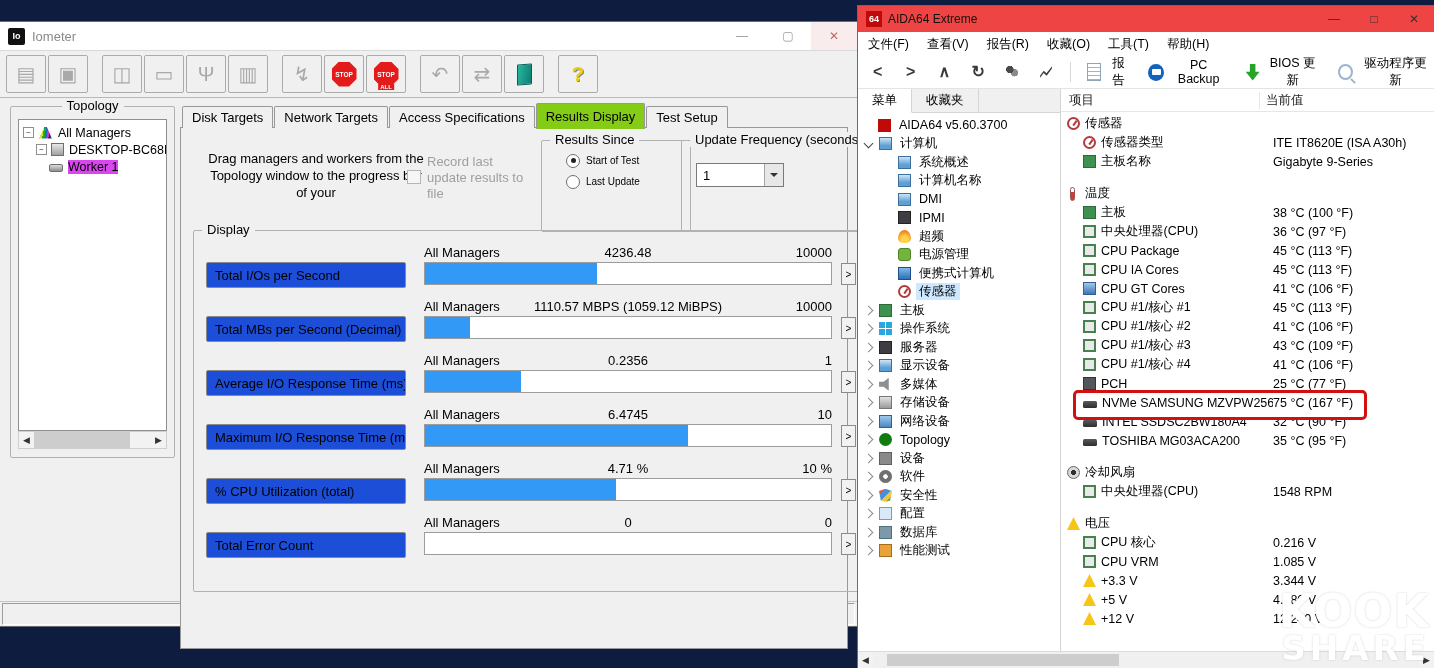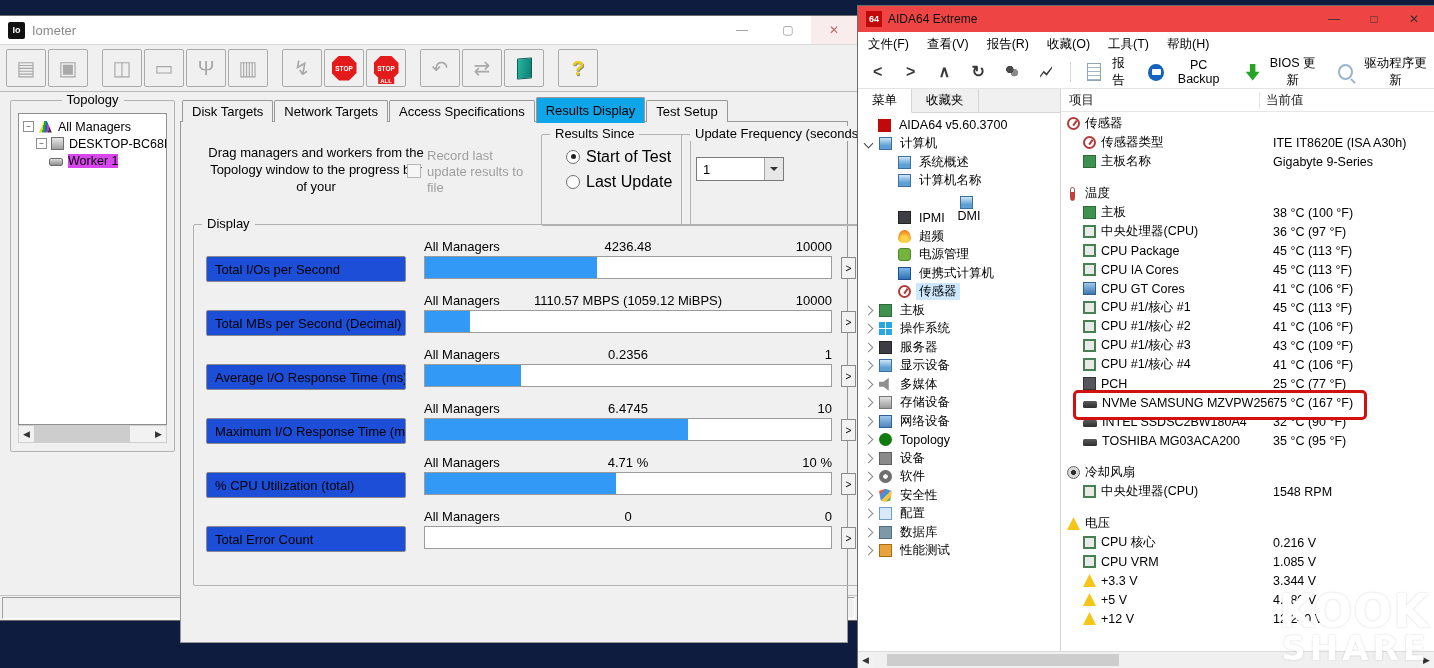--- a/index.html
+++ b/index.html
@@ -1,21 +1,21 @@
 <!DOCTYPE html>
 <html><head>
 <meta charset="utf-8">
 <style>
   html,body{margin:0;padding:0;background:#0e1c40;}
   .stage{position:relative;width:1434px;height:668px;background:#0e1c40;overflow:hidden;
          font-family:"Liberation Sans",sans-serif;color:#000;}
   .win{position:absolute;background:#f0f0f0;box-shadow:0 0 0 1px #6b6b6b;}
 
   
-  .iometer{left:0;top:16px;width:857px;height:604px;display:flex;flex-direction:column;}
+  .iometer{left:0;top:22px;width:857px;height:604px;display:flex;flex-direction:column;}
   .io-titlebar{height:28px;background:#fff;display:flex;align-items:center;padding-left:8px;flex:0 0 auto;}
   .io-appicon{width:17px;height:17px;background:#111;color:#fff;font-size:9px;font-weight:bold;
               display:flex;align-items:center;justify-content:center;margin-right:7px;border-radius:2px;}
   .io-title{color:#8a8a8a;font-size:13px;}
   .win-controls{margin-left:auto;display:flex;height:100%;}
   .wc{width:46px;display:flex;align-items:center;justify-content:center;font-size:12px;color:#9a9a9a;}
   .wc.close{background:#f9ecec;color:#b96a6a;}
   .aida .wc{color:#333;}
 
   .io-toolbar{height:46px;display:flex;align-items:center;padding-left:6px;gap:2px;
@@ -49,30 +49,30 @@
   .scroll-arrow{width:15px;height:100%;display:flex;align-items:center;justify-content:center;
                 font-size:9px;color:#333;background:#f2f2f2;}
   .scroll-thumb{height:100%;background:#cdcdcd;}
   .topo-hscroll .scroll-thumb{width:96px;}
   .topo-hscroll .scroll-arrow:last-child{margin-left:auto;}
 
   .tabctl{position:absolute;left:180px;top:4px;width:668px;}
   .tabs{display:flex;align-items:flex-end;height:26px;padding-left:2px;position:relative;z-index:2;}
   .tab{border:1px solid #989898;border-bottom:none;background:#f0f0f0;font-size:13px;
        padding:3px 9px 4px;margin-right:1px;border-radius:2px 2px 0 0;height:14px;}
-  .tab.active{padding-top:5px;padding-bottom:6px;margin-bottom:-1px;background:#0ea5e9;}
+  .tab.active{padding-top:5px;padding-bottom:6px;margin-bottom:-1px;background:#84cc16;}
   .tabpanel{border:1px solid #989898;background:#f0f0f0;height:520px;position:relative;margin-top:-1px;}
 
   .drag-note{position:absolute;left:26px;top:22px;width:218px;font-size:13px;text-align:center;
              line-height:17px;max-height:64px;overflow:hidden;}
   .record-box{position:absolute;left:226px;top:26px;width:126px;display:flex;gap:6px;
               color:#9f9f9f;font-size:13px;line-height:16px;}
   .checkbox{width:12px;height:12px;border:1px solid #b5b5b5;background:#f6f6f6;flex:0 0 auto;margin-top:16px;}
   .fs-results{left:358px;top:12px;width:124px;height:74px;}
-  .radio-row{display:flex;align-items:center;gap:6px;font-size:16px;margin:7px 0 0 12px;}
+  .radio-row{display:flex;align-items:center;gap:6px;font-size:10px;margin:7px 0 0 12px;}
   .radio{width:12px;height:12px;border:1px solid #6f6f6f;border-radius:50%;background:#fff;
          display:flex;align-items:center;justify-content:center;flex:0 0 auto;}
   .radio.on::after{content:"";width:5px;height:5px;border-radius:50%;background:#222;display:block;}
   .fs-freq{left:498px;top:12px;width:162px;height:74px;}
   .combo{position:absolute;left:14px;top:22px;width:86px;height:22px;background:#fff;
          border:1px solid #7a7a7a;display:flex;align-items:center;font-size:13px;}
   .combo .val{padding-left:6px;}
   .combo .drop{margin-left:auto;width:18px;height:100%;background:#e7e7e7;border-left:1px solid #a5a5a5;
                display:flex;align-items:center;justify-content:center;}
   .tri-down{width:0;height:0;border:4px solid transparent;border-top-color:#333;margin-top:4px;}
@@ -523,21 +523,21 @@
             <div class="trow" style="padding-left: 24px;">
               <span class="chev none"></span>
               <i class="icon monitor-icon"></i>
               <span class="lab">系统概述</span>
             </div>
             <div class="trow" style="padding-left: 24px;">
               <span class="chev none"></span>
               <i class="icon monitor-icon"></i>
               <span class="lab">计算机名称</span>
             </div>
-            <div class="trow" style="padding-left: 24px; flex-direction: column;">
+            <div class="trow" style="padding-left: 24px;">
               <span class="chev none"></span>
               <i class="icon monitor-icon"></i>
               <span class="lab">DMI</span>
             </div>
             <div class="trow" style="padding-left: 24px;">
               <span class="chev none"></span>
               <i class="icon server-icon"></i>
               <span class="lab">IPMI</span>
             </div>
             <div class="trow" style="padding-left: 24px;">

